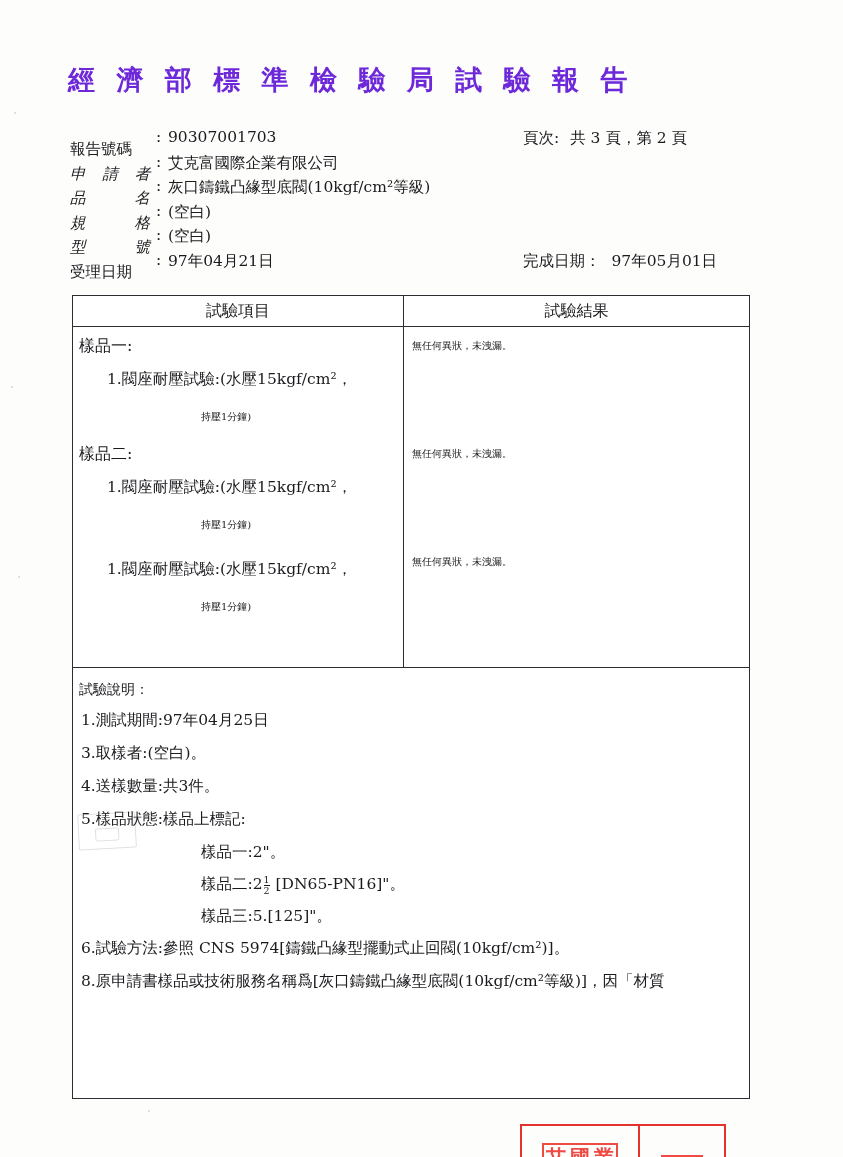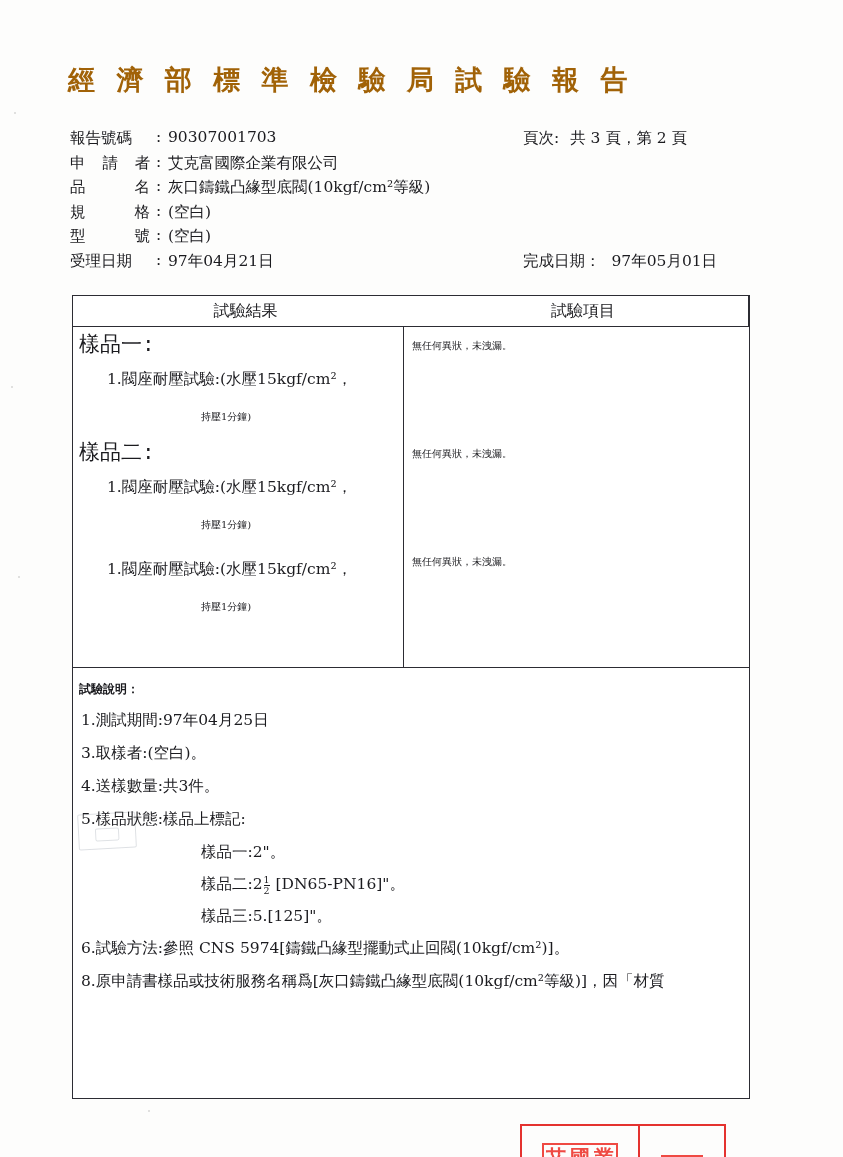--- a/index.html
+++ b/index.html
@@ -22,46 +22,47 @@
   }
 
   
   .doc-title {
     position: absolute;
     left: 68px;
     top: 62px;
     font-size: 27px;
     font-weight: bold;
     letter-spacing: 6px;
-    color: #a16207;
+    color: #6d28d9;
     white-space: nowrap;
   }
 
   
   .meta {
     position: absolute;
     left: 70px;
     top: 128px;
     width: 700px;
     font-size: 15.5px;
   }
   .meta-row {
     position: relative;
     height: 24.5px;
     white-space: nowrap;
   }
   .meta-label {
     position: absolute;
     left: 0;
-    top: 0;
+    top: 11px;
     width: 86px;
     display: inline-block;
   }
   .meta-label.sp {
     letter-spacing: 6px;
+    font-style: italic;
   }
   .meta-colon {
     position: absolute;
     left: 86px;
     top: 0;
   }
   .meta-value {
     position: absolute;
     left: 98px;
     top: 0;
@@ -118,24 +119,23 @@
   .col-result {
     flex: 1;
     box-sizing: border-box;
     padding: 6px 0 10px 0;
   }
   .sample-block {
     height: 108px;
     position: relative;
   }
   .s-title {
-    font-size: 21px;
+    font-size: 16px;
     padding-left: 6px;
     line-height: 26px;
-    font-family: Liberation Mono, monospace;
   }
   .s-line1 {
     font-size: 15.5px;
     padding-left: 34px;
     line-height: 40px;
     white-space: nowrap;
   }
   .s-line2 {
     font-size: 10px;
     padding-left: 128px;
@@ -150,24 +150,23 @@
     line-height: 26px;
   }
 
   
   .notes {
     padding: 6px 0 0 0;
     position: relative;
     min-height: 424px;
   }
   .notes-title {
-    font-size: 12px;
+    font-size: 14px;
     padding-left: 6px;
     line-height: 30px;
-    font-weight: bold;
   }
   .note {
     font-size: 15.5px;
     padding-left: 8px;
     line-height: 33px;
     white-space: nowrap;
   }
   .subnote {
     font-size: 15.5px;
     padding-left: 128px;
@@ -327,22 +326,22 @@
       <span class="meta-right">
         <span class="rlabel">完成日期：</span>
         <span class="rvalue">97年05月01日</span>
       </span>
     </div>
   </div>
 
   <div class="table">
 
     <div class="thead">
+      <div class="th th-item">試驗項目</div>
       <div class="th th-result">試驗結果</div>
-      <div class="th th-item">試驗項目</div>
     </div>
 
     <div class="tbody">
       <div class="col-item">
 
         <div class="sample-block">
           <div class="s-title">樣品一:</div>
           <div class="s-line1">1.閥座耐壓試驗:(水壓15kgf/cm²，</div>
           <div class="s-line2">持壓1分鐘)</div>
         </div>

